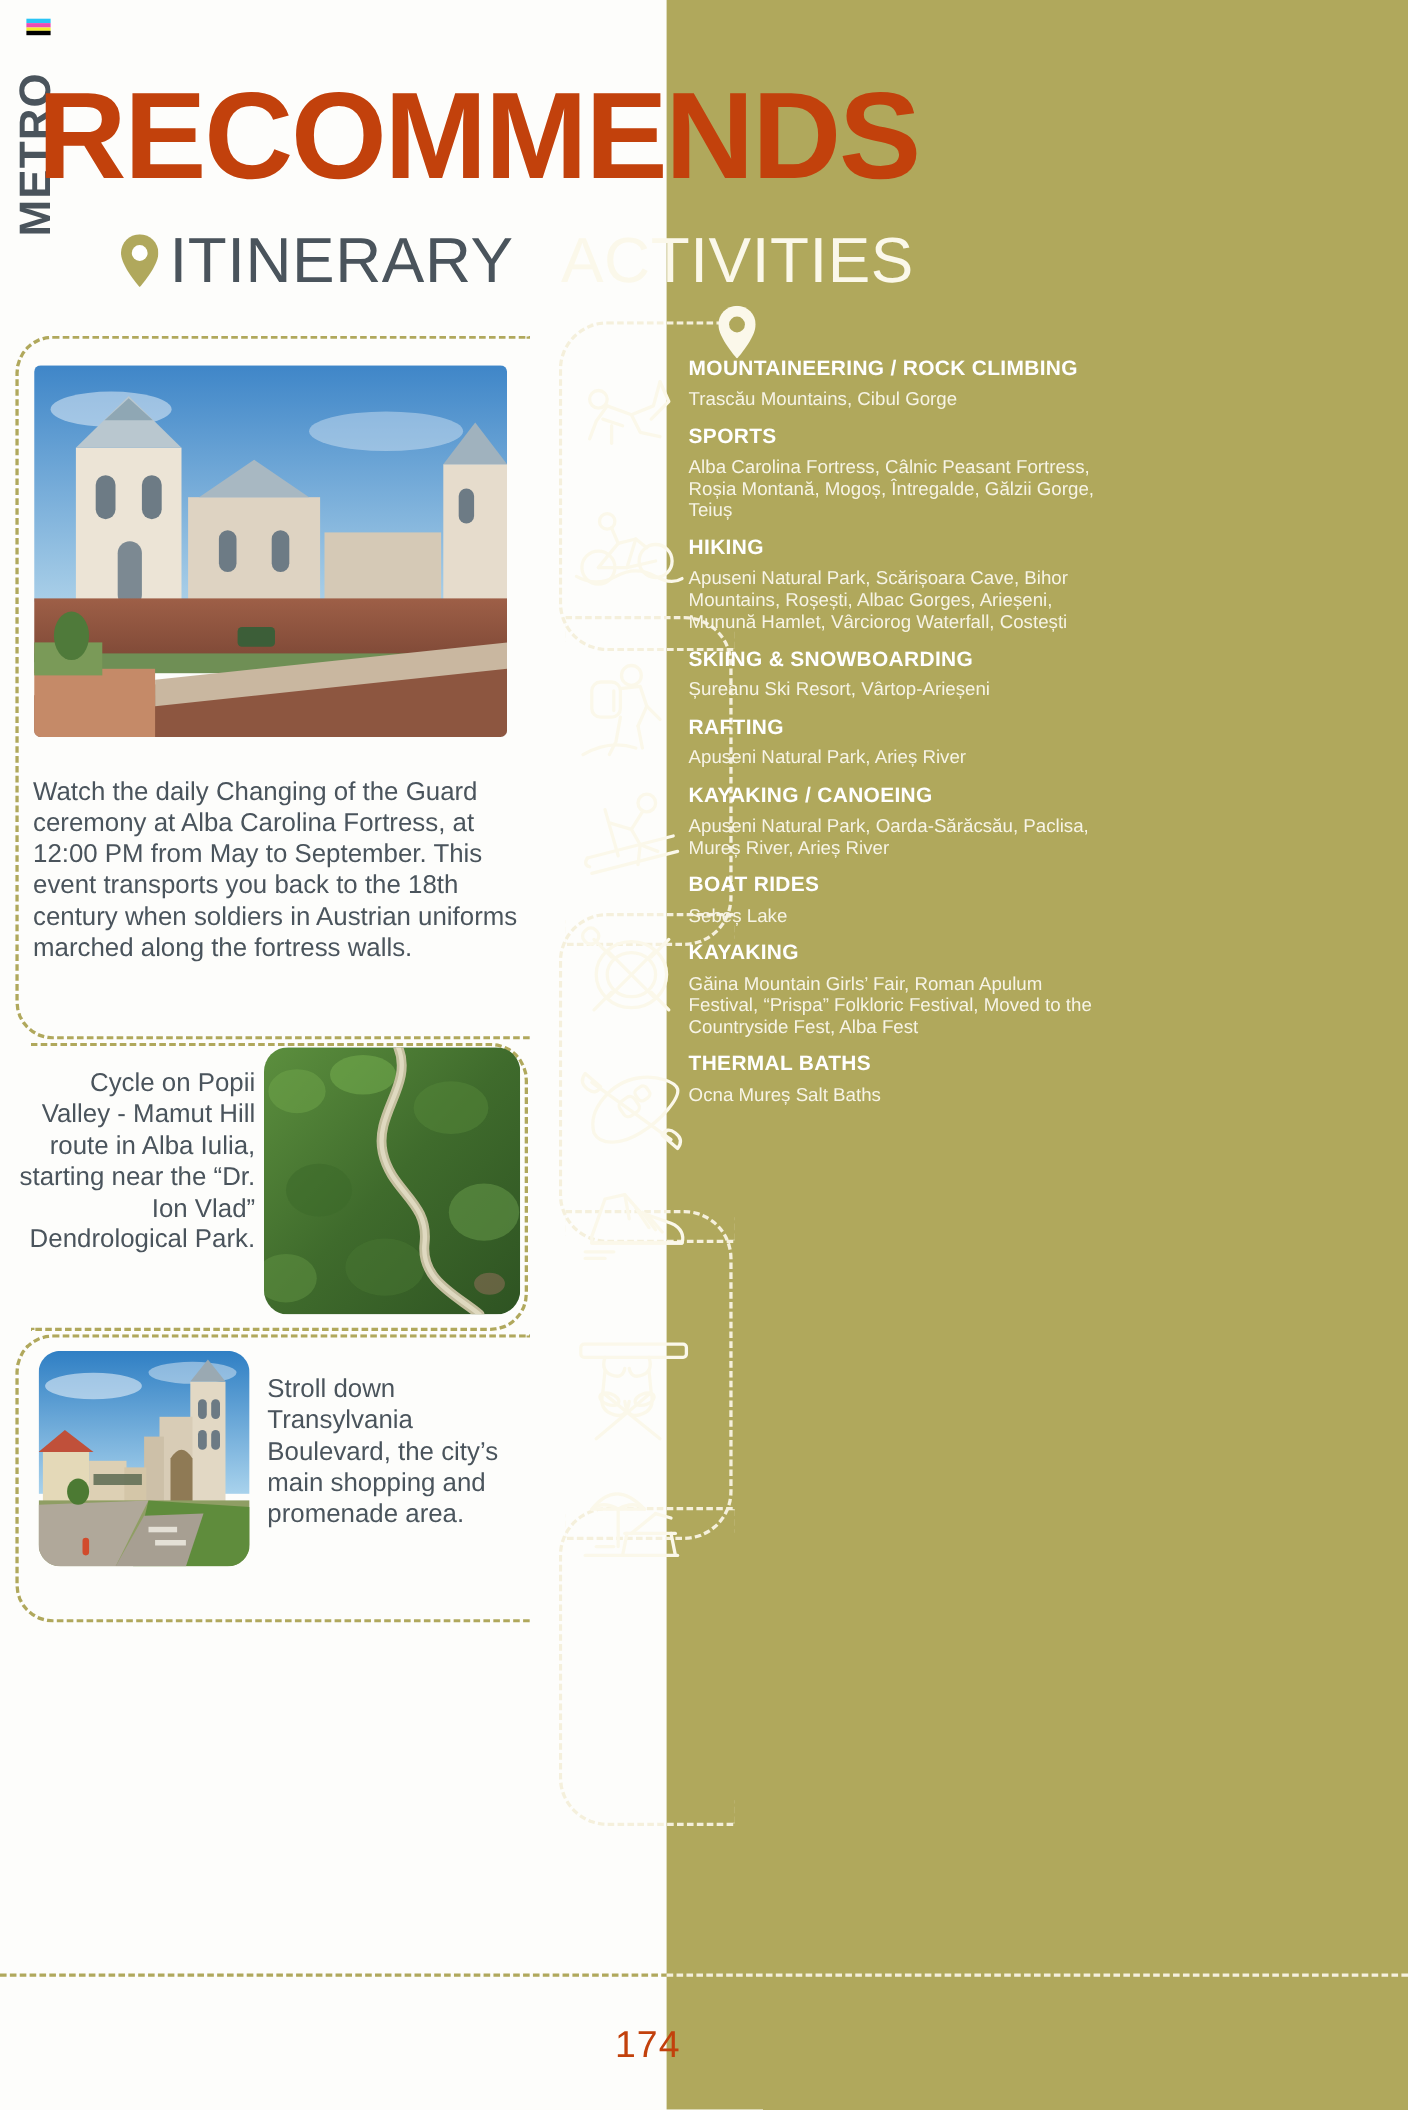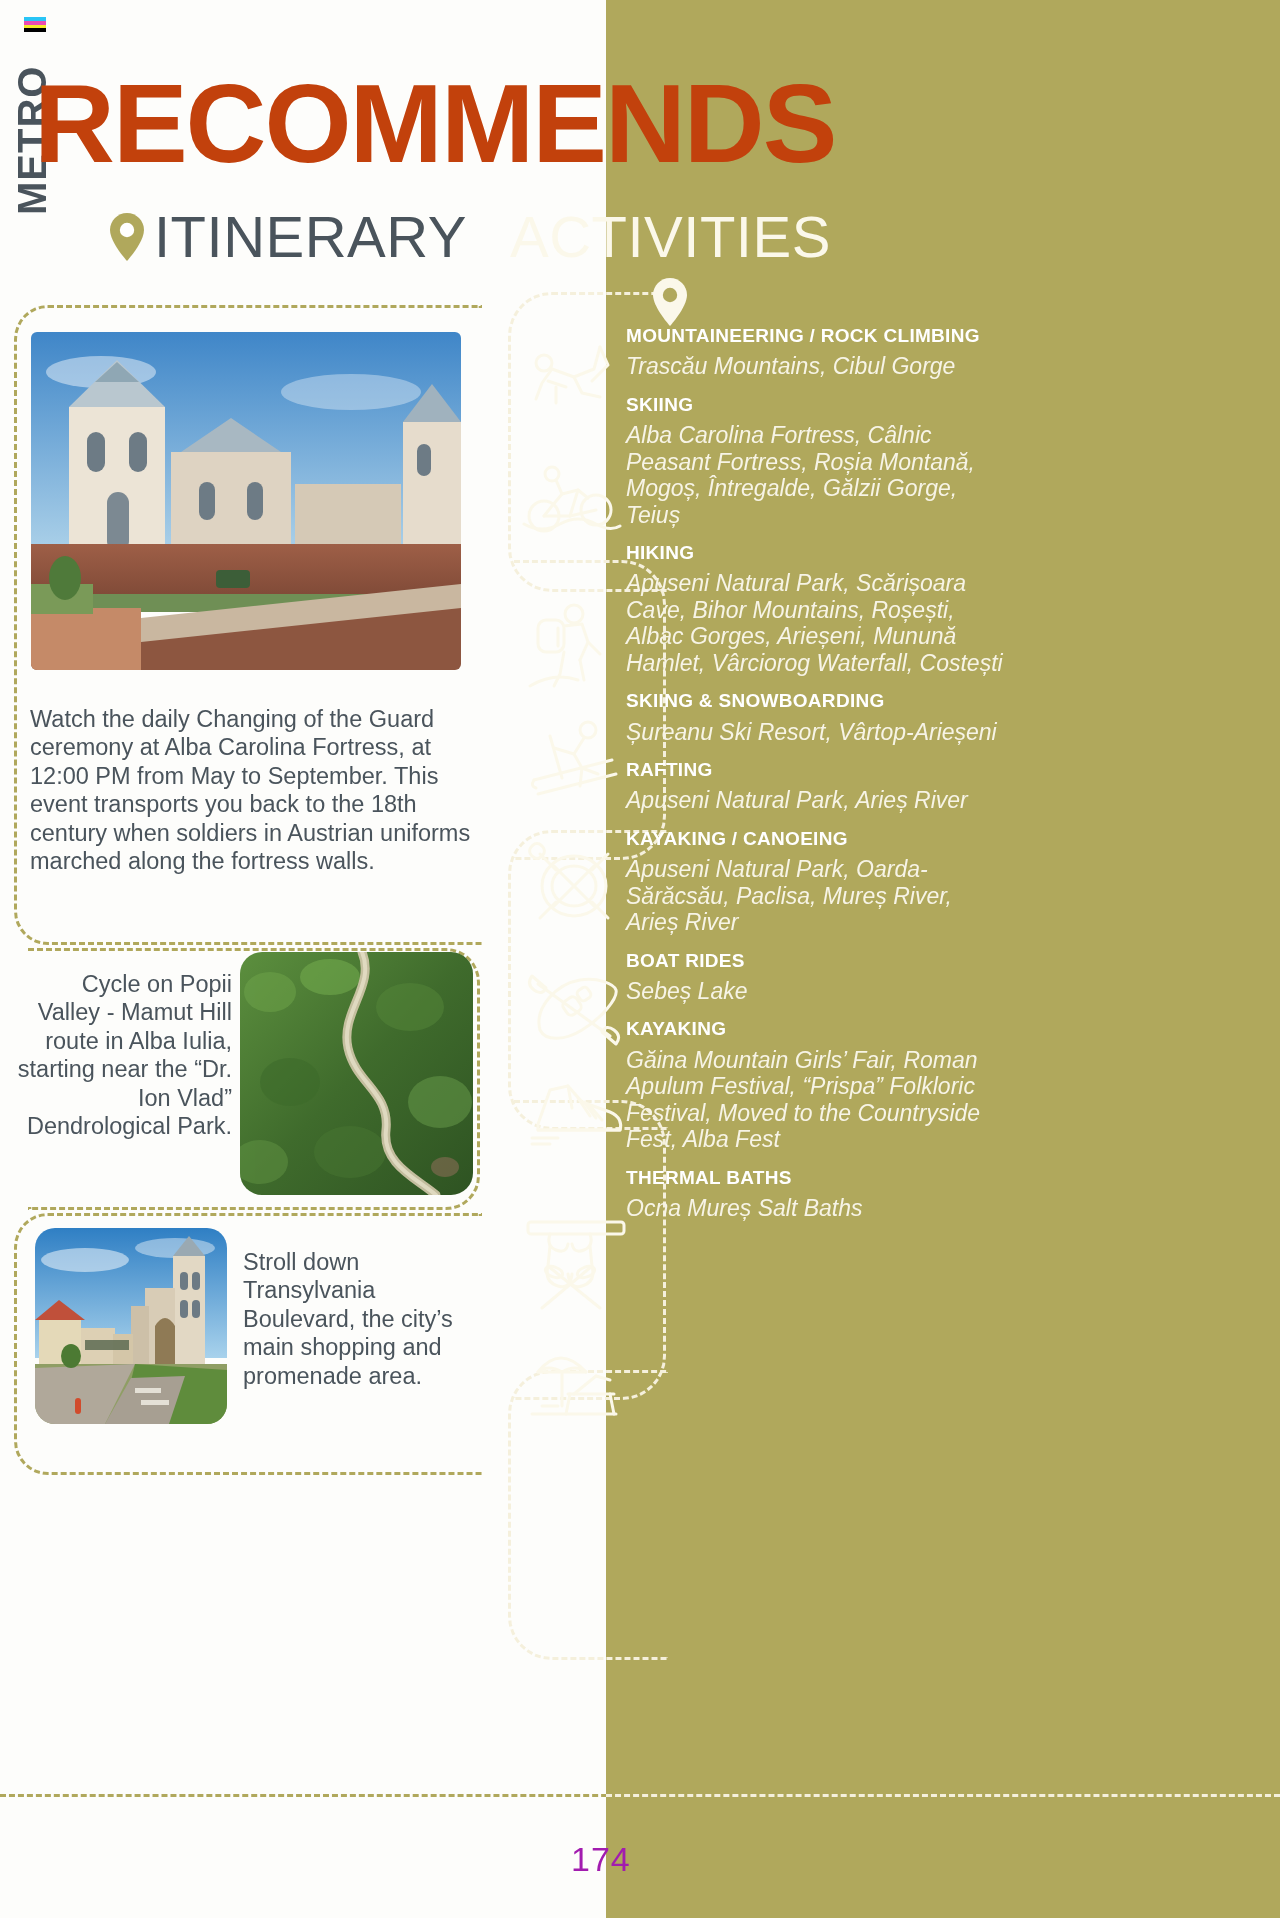--- a/index.html
+++ b/index.html
@@ -172,26 +172,25 @@
   .act-item { margin-bottom: 0; }
   .act-title {
     font-size: 19px;
     font-weight: bold;
     letter-spacing: 0.3px;
     color: #ffffff;
     line-height: 1.18;
     margin-bottom: 6px;
   }
   .act-desc {
-    font-size: 23px;
+    font-size: 17px;
     font-weight: 400;
     color: #f7f4e6;
     line-height: 1.15;
     margin-bottom: 14px;
-    font-style: italic;
   }
 
   .act-icon {
     position: absolute;
     z-index: 3;
   }
 
   
   .bottom-rule {
     position: absolute;
@@ -207,25 +206,25 @@
     left: 606px;
     top: 1794px;
     width: 674px;
     height: 0;
     border-top: 3px dashed #f5f0dc;
     z-index: 3;
   }
 
   .page-num {
     position: absolute;
-    left: 571px;
+    left: 559px;
     top: 1840px;
     font-size: 34px;
     font-weight: 400;
-    color: #a21caf;
+    color: #c2410c;
     z-index: 6;
     letter-spacing: 1px;
   }
 </style>
 </head>
 <body>
 
 <div id="page">
 
   <div class="olive-panel"></div>
@@ -500,21 +499,21 @@
       <path d="M20 70 L36 70"></path>
     </g>
   </svg>
 
   <div class="act-list">
     <div class="act-item">
       <div class="act-title">MOUNTAINEERING / ROCK CLIMBING</div>
       <div class="act-desc">Trascău Mountains, Cibul Gorge</div>
     </div>
     <div class="act-item">
-      <div class="act-title">SKIING</div>
+      <div class="act-title">SPORTS</div>
       <div class="act-desc">Alba Carolina Fortress, Câlnic Peasant Fortress, Roșia Montană, Mogoș, Întregalde, Gălzii Gorge, Teiuș</div>
     </div>
     <div class="act-item">
       <div class="act-title">HIKING</div>
       <div class="act-desc">Apuseni Natural Park, Scărișoara Cave, Bihor Mountains, Roșești, Albac Gorges, Arieșeni, Munună Hamlet, Vârciorog Waterfall, Costești</div>
     </div>
     <div class="act-item">
       <div class="act-title">SKIING &amp; SNOWBOARDING</div>
       <div class="act-desc">Șureanu Ski Resort, Vârtop-Arieșeni</div>
     </div>

